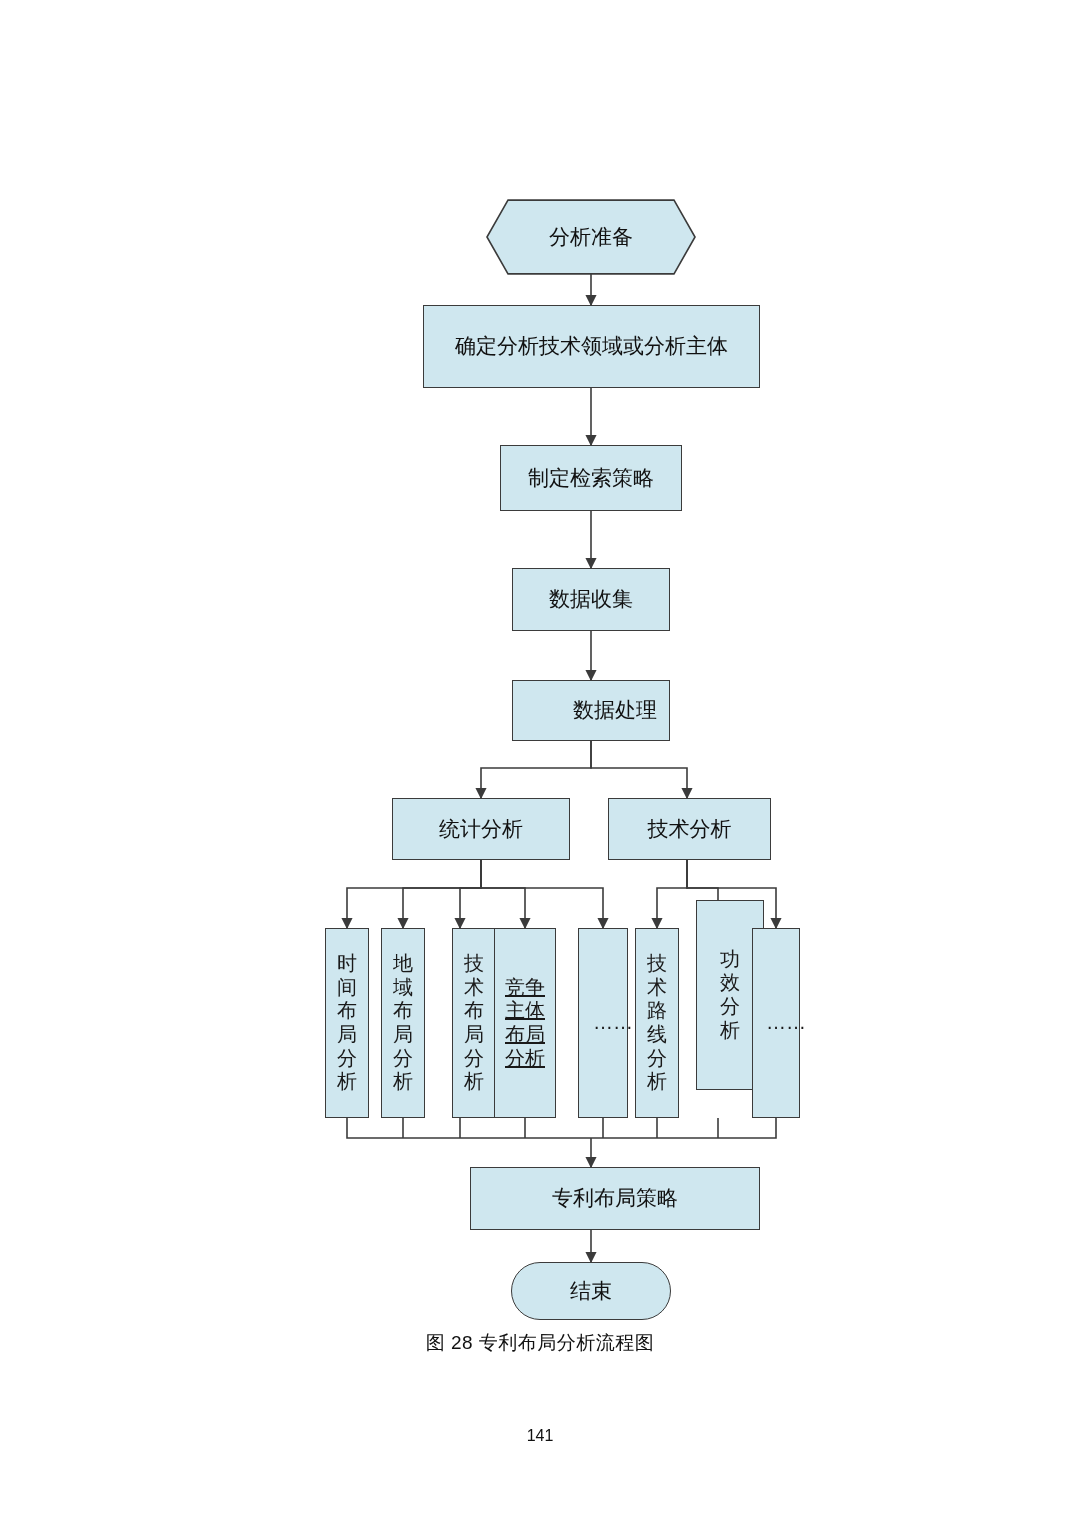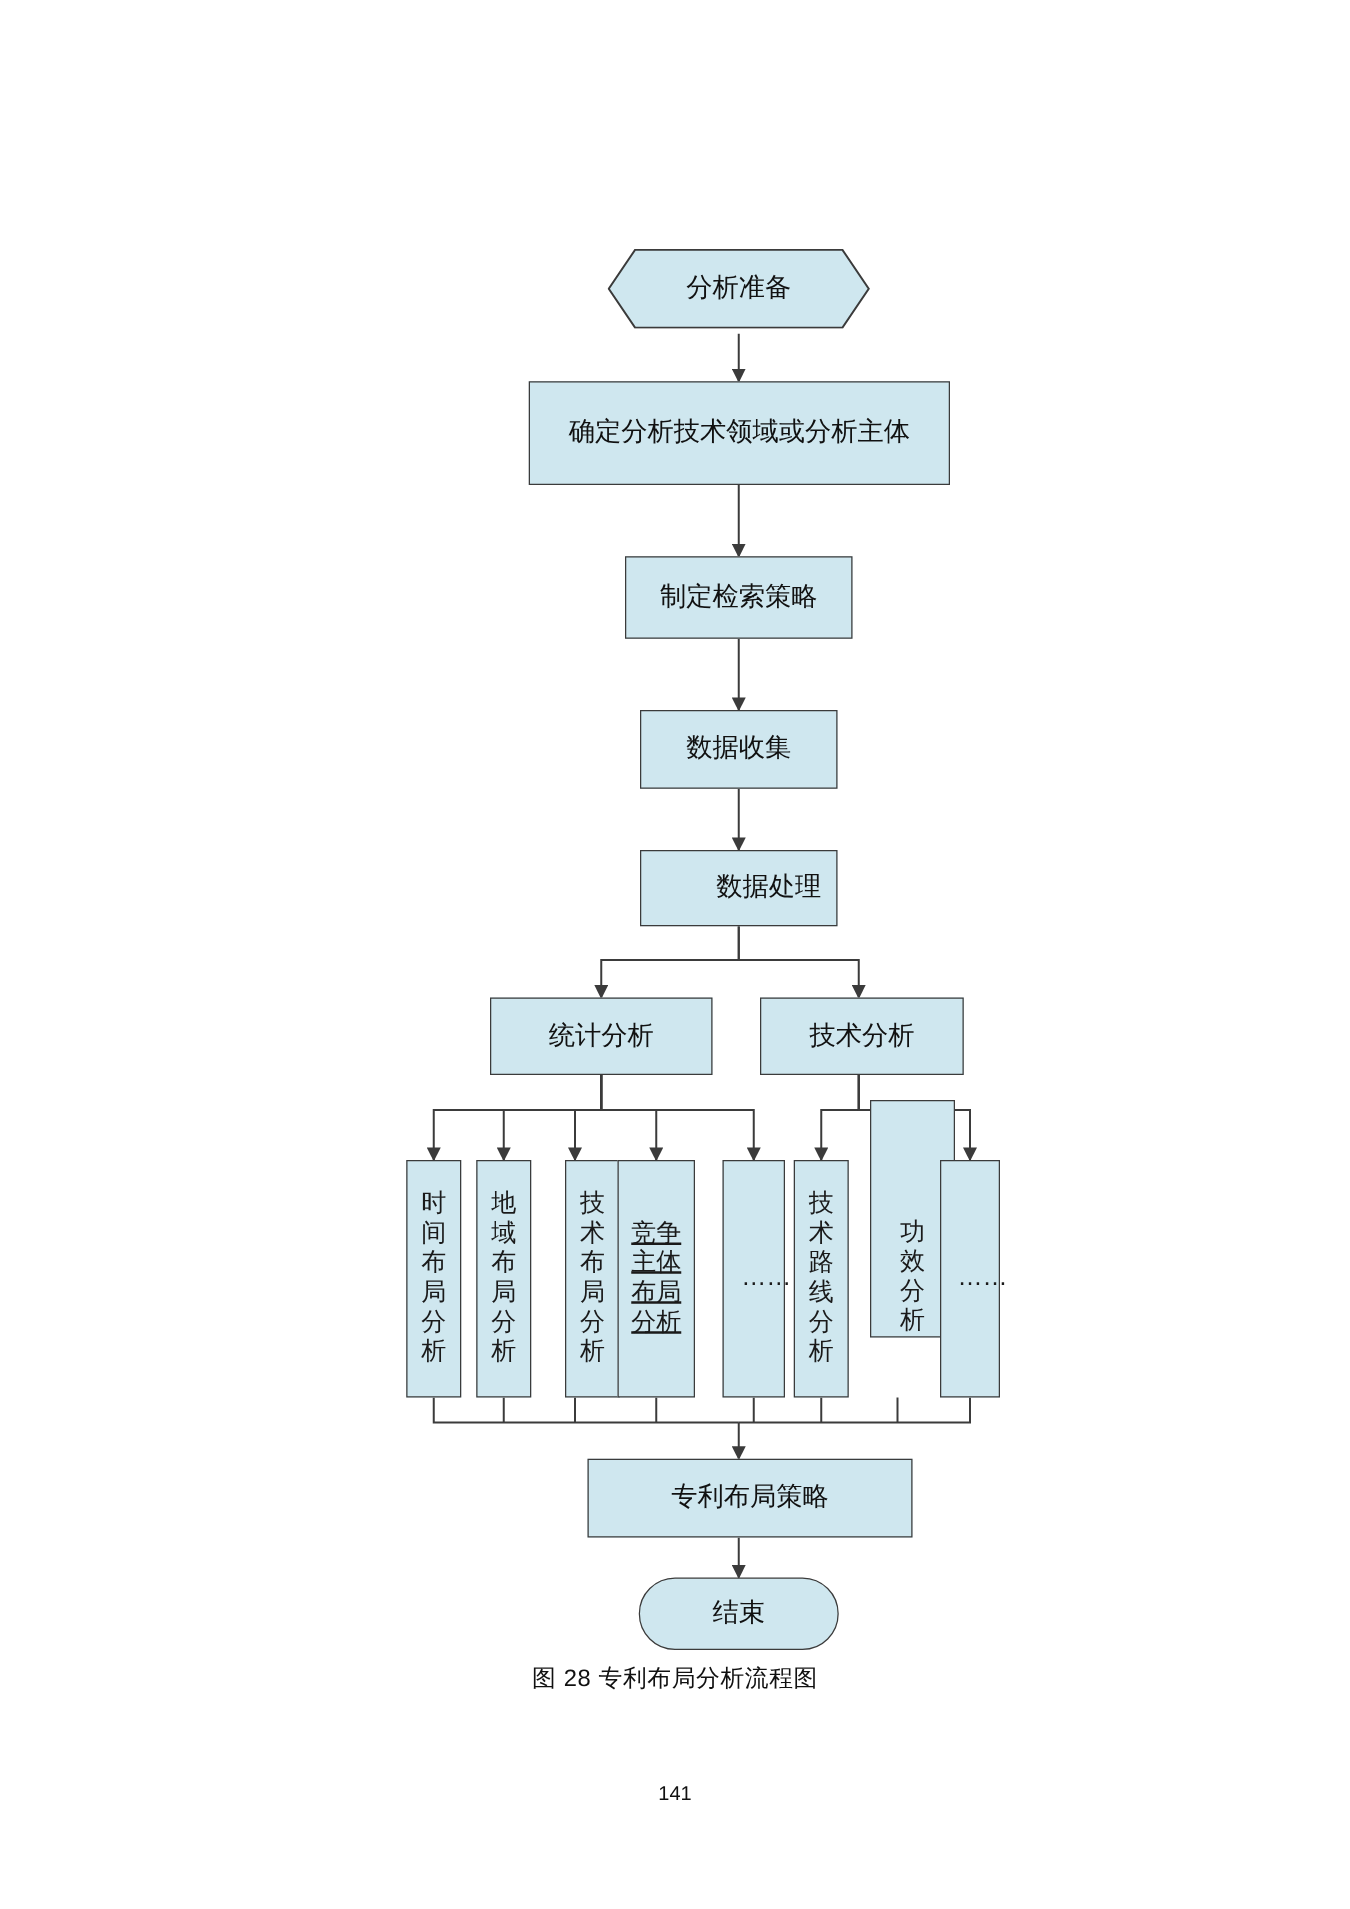--- a/index.html
+++ b/index.html
@@ -140,21 +140,21 @@
       <path d="M 718 1118 L 718 1138"></path>
       <path d="M 776 1118 L 776 1138 L 591 1138"></path>
     </g>
     <g stroke="#3b3b3b" stroke-width="1.6" fill="none" marker-end="url(#arrow)">
       <path d="M 591 1138 L 591 1167"></path>
 
       <path d="M 591 1230 L 591 1262"></path>
     </g>
   </svg>
 
-  <div class="node hexwrap" style="left:486px; top:199px; width:210px; height:64px;align-items:center;">
+  <div class="node hexwrap" style="left:486px; top:199px; width:210px; height:76px;align-items:center;">
     <svg class="hex-shape" viewBox="0 0 210 68" preserveAspectRatio="none">
       <polygon points="22,1 188,1 209,34 188,67 22,67 1,34" fill="#cfe7ef" stroke="#3b3b3b" stroke-width="1.6"></polygon>
     </svg>
     <span class="hex-label">分析准备</span>
   </div>
 
   <div class="node rect" style="left:423px; top:305px; width:337px; height:83px;">
     <span>确定分析技术领域或分析主体</span>
   </div>
 
@@ -190,28 +190,28 @@
   <div class="vnode" style="left:494px; top:928px; width:62px; height:190px;">
     <span style="width:2em;text-decoration:underline;">竞争主体布局分析</span>
   </div>
   <div class="vnode" style="left:578px; top:928px; width:50px; height:190px;">
     <span>……</span>
   </div>
 
   <div class="vnode" style="left:635px; top:928px; width:44px; height:190px;">
     <span>技术路线分析</span>
   </div>
-  <div class="vnode" style="left:696px; top:880px; width:68px; height:190px;align-items:flex-end;">
+  <div class="vnode" style="left:696px; top:900px; width:68px; height:190px;">
     <span>功效分析</span>
   </div>
   <div class="vnode" style="left:752px; top:928px; width:48px; height:190px;">
     <span>……</span>
   </div>
 
-  <div class="node rect" style="left:470px; top:1167px; width:260px; height:63px;">
+  <div class="node rect" style="left:470px; top:1167px; width:290px; height:63px;">
     <span>专利布局策略</span>
   </div>
 
   <div class="node round" style="left:511px; top:1262px; width:160px; height:58px;">
     <span>结束</span>
   </div>
 
   <div class="caption" style="top:1330px;">图 28 专利布局分析流程图</div>
 
   <div class="pagenum" style="top:1427px;">141</div>

